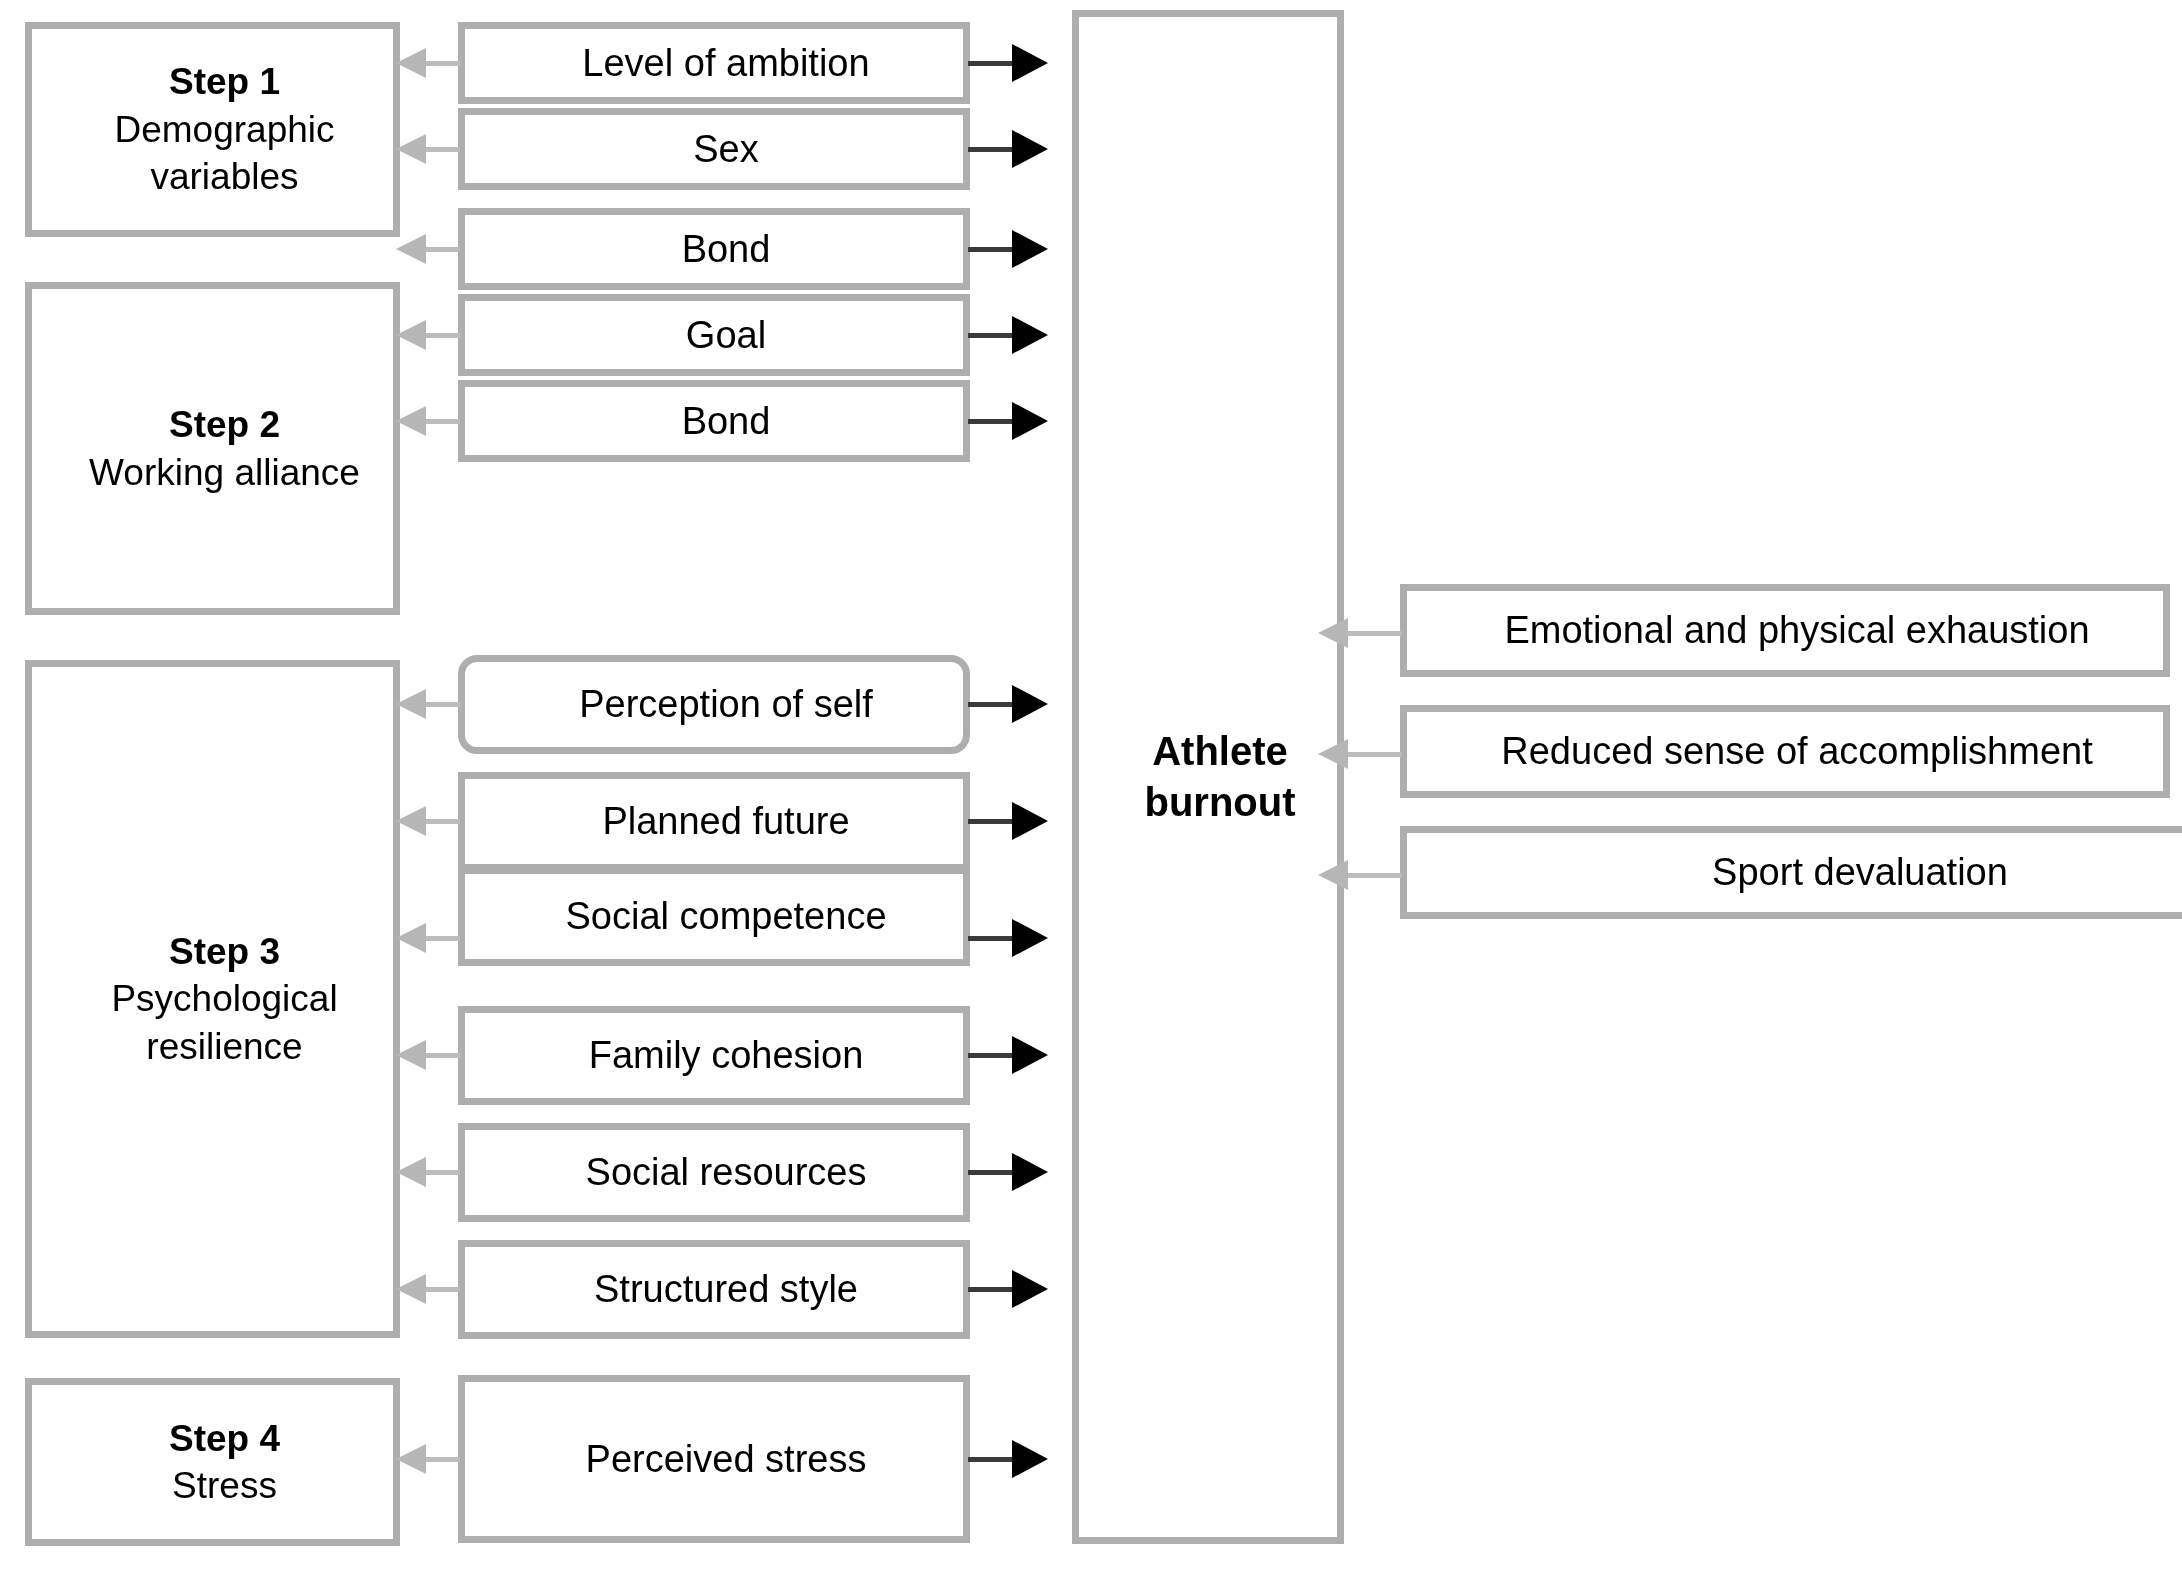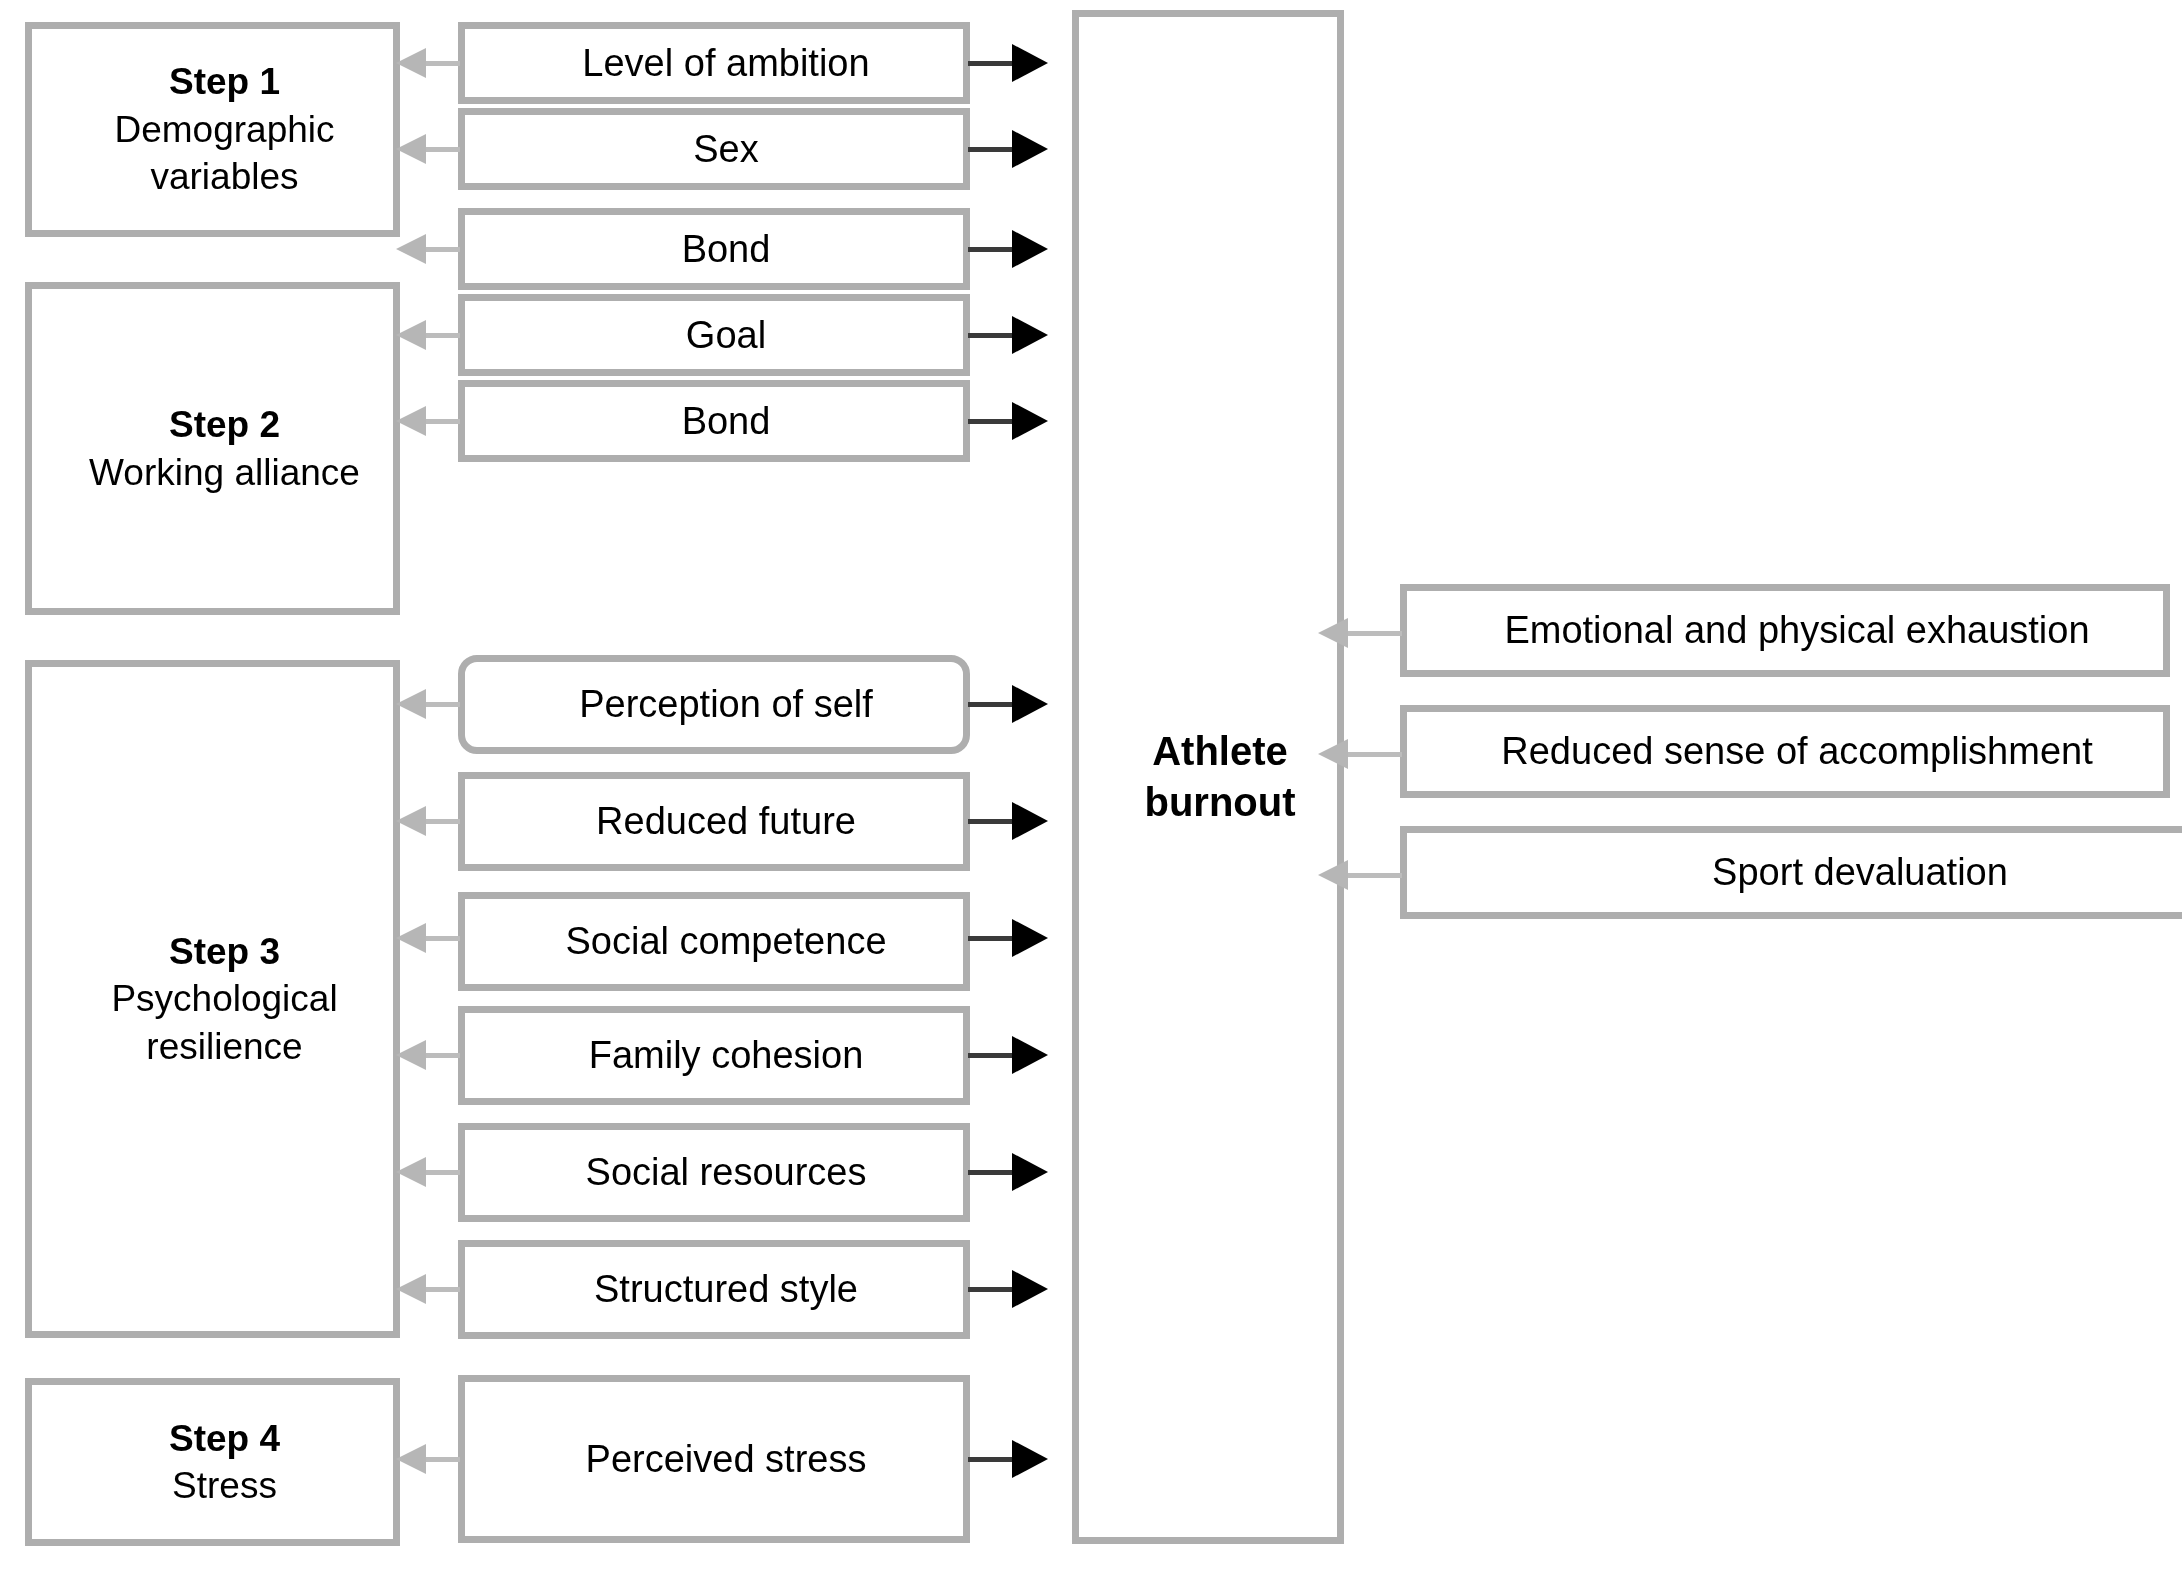--- a/index.html
+++ b/index.html
@@ -143,23 +143,23 @@
     <span>Goal</span>
   </div>
   <div class="box var-box" style="left:458px; top:380px; width:512px; height:82px;">
     <span>Bond</span>
   </div>
 
   <div class="box var-box" style="left:458px; top:655px; width:512px; height:99px;border-radius:19px;">
     <span>Perception of self</span>
   </div>
   <div class="box var-box" style="left:458px; top:772px; width:512px; height:99px;">
-    <span>Reduced future</span>
-  </div>
-  <div class="box var-box" style="left:458px; top:892px; width:512px; height:99px;">
+    <span>Planned future</span>
+  </div>
+  <div class="box var-box" style="left:458px; top:867px; width:512px; height:99px;">
     <span>Social competence</span>
   </div>
   <div class="box var-box" style="left:458px; top:1006px; width:512px; height:99px;">
     <span>Family cohesion</span>
   </div>
   <div class="box var-box" style="left:458px; top:1123px; width:512px; height:99px;">
     <span>Social resources</span>
   </div>
   <div class="box var-box" style="left:458px; top:1240px; width:512px; height:99px;">
     <span>Structured style</span>

